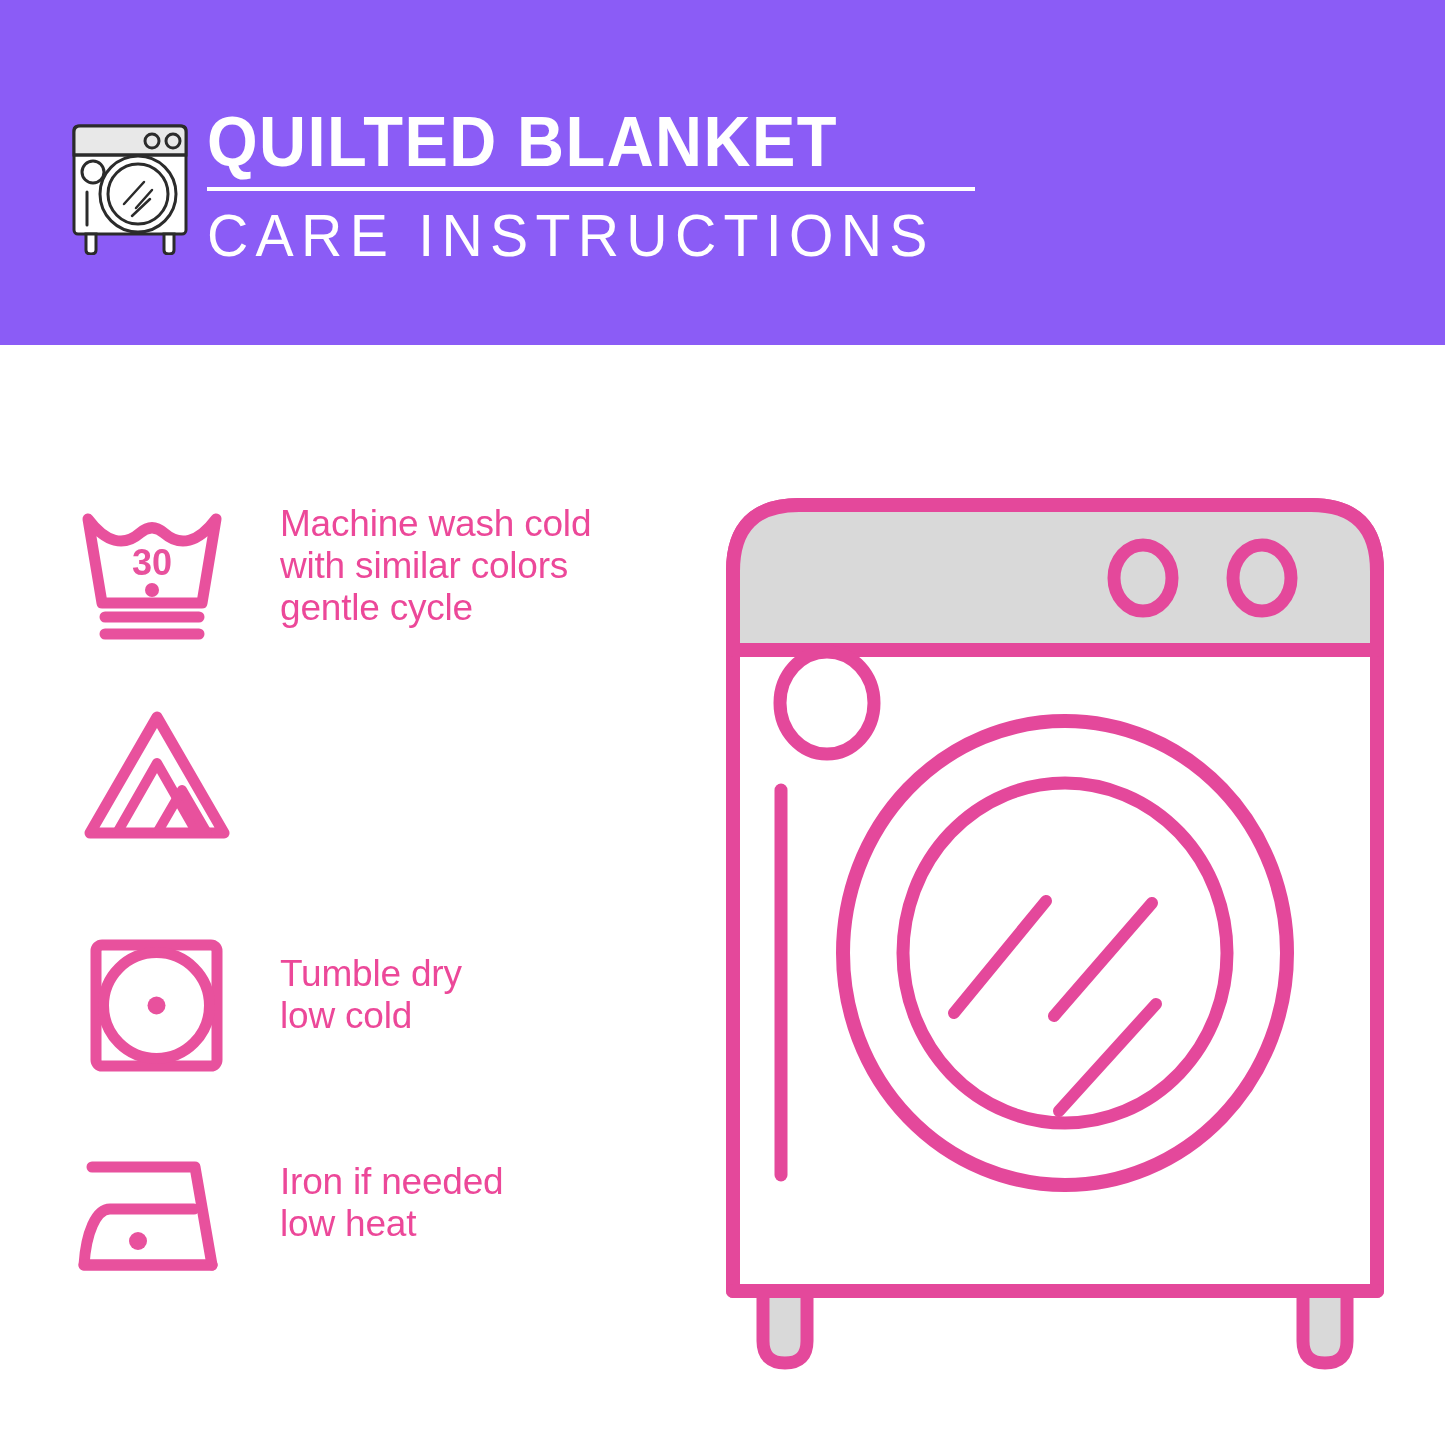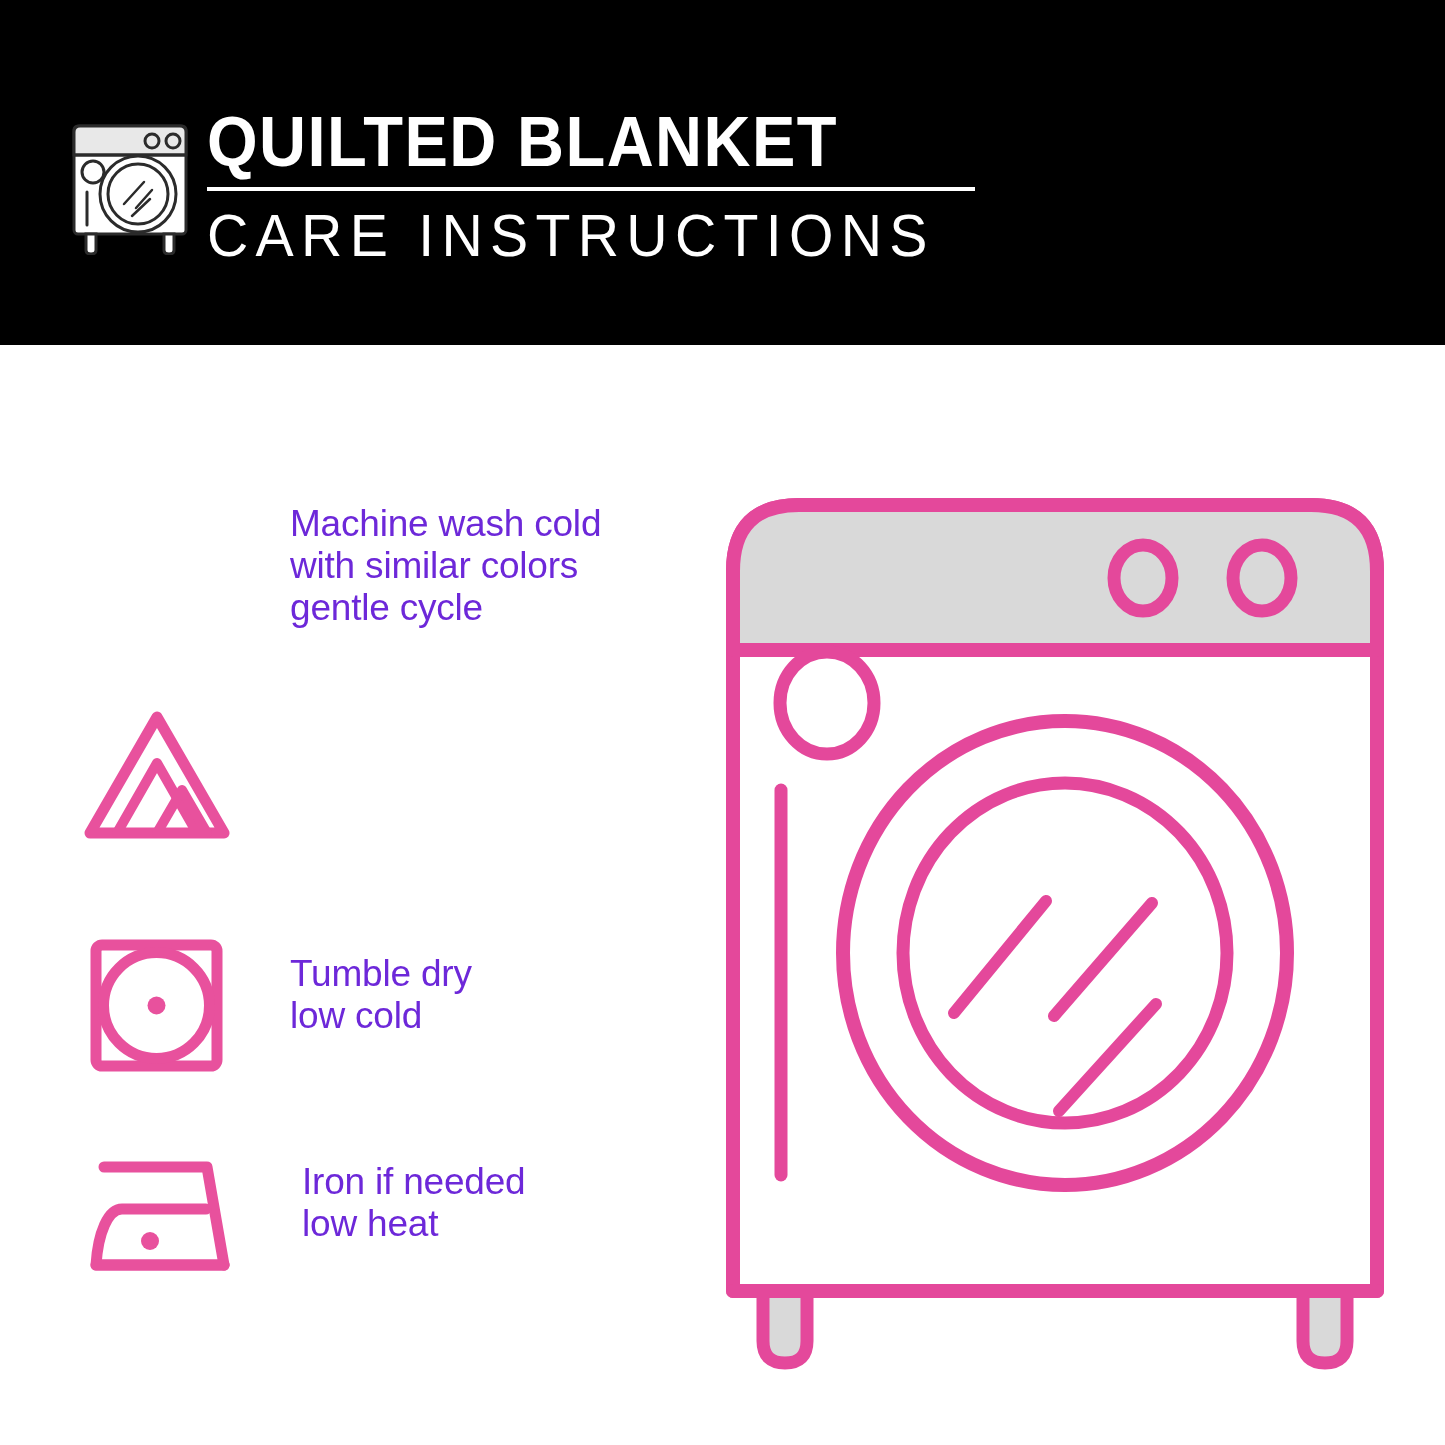--- a/index.html
+++ b/index.html
@@ -18,21 +18,21 @@
     overflow: hidden;
   }
 
   
   #header-band {
     position: absolute;
     left: 0;
     top: 0;
     width: 1445px;
     height: 345px;
-    background: #000000;
+    background: #8b5cf6;
   }
   #header-logo {
     position: absolute;
     left: 60px;
     top: 100px;
     width: 140px;
     height: 155px;
   }
   #header-text-block {
     position: absolute;
@@ -91,44 +91,44 @@
     width: 170px;
     height: 170px;
   }
   .care-icon-box svg {
     display: block;
     width: 100%;
     height: 100%;
   }
   .care-text {
     position: absolute;
-    left: 290px;
+    left: 280px;
     width: 400px;
     font-family: "Liberation Sans", sans-serif;
     font-size: 37px;
     line-height: 42px;
-    color: #6d28d9;
+    color: #ec4899;
     letter-spacing: -0.2px;
     white-space: pre-line;
   }
 
   
   #care-row-0 { top: 150px; }
   #care-row-0 .care-icon-box { top: 8px; width: 160px; height: 140px; }
   #care-row-0 .care-text { top: 8px; }
 
   #care-row-1 { top: 350px; }
   #care-row-1 .care-icon-box { top: 8px; width: 170px; height: 145px; }
   #care-row-1 .care-text { top: 40px; }
 
   #care-row-2 { top: 580px; }
   #care-row-2 .care-icon-box { top: 8px; width: 145px; height: 145px; left: 84px;}
   #care-row-2 .care-text { top: 28px; }
 
-  #care-row-3 { top: 790px; margin-left: 12px; }
+  #care-row-3 { top: 790px; }
   #care-row-3 .care-icon-box { top: 16px; width: 165px; height: 130px; left: 72px;}
   #care-row-3 .care-text { top: 26px; }
 
   
   #machine-illustration {
     position: absolute;
     left: 715px;
     top: 485px;
     width: 680px;
     height: 885px;
@@ -177,20 +177,40 @@
       <div id="title-main">QUILTED BLANKET</div>
       <div id="title-rule"></div>
       <div id="title-sub">CARE INSTRUCTIONS</div>
     </div>
 
   </div>
 
   <div id="care-list">
 
     <div class="care-row" id="care-row-0">
+      <div class="care-icon-box">
+        <svg viewBox="0 0 160 140" xmlns="http://www.w3.org/2000/svg">
+          <g fill="none" stroke="#e8519d" stroke-width="11" stroke-linecap="round" stroke-linejoin="round">
+
+            <path d="M16 16
+                     C 34 40, 52 44, 68 30
+                     C 76 23, 84 23, 92 30
+                     C 108 44, 126 40, 144 16
+                     L 130 100
+                     L 30 100 Z"></path>
+
+            <line x1="33" y1="114" x2="127" y2="114"></line>
+            <line x1="33" y1="131" x2="127" y2="131"></line>
+          </g>
+
+          <text x="80" y="72" text-anchor="middle" font-family="Liberation Sans, sans-serif" font-size="36" font-weight="bold" fill="#e8519d">30</text>
+
+          <circle cx="80" cy="87" r="7" fill="#e8519d"></circle>
+        </svg>
+      </div>
       <div class="care-text">Machine wash cold
 with similar colors
 gentle cycle</div>
     </div>
 
     <div class="care-row" id="care-row-1">
       <div class="care-icon-box">
         <svg viewBox="0 0 170 145" xmlns="http://www.w3.org/2000/svg">
           <g fill="none" stroke="#e8519d" stroke-width="11" stroke-linecap="round" stroke-linejoin="round">
 

